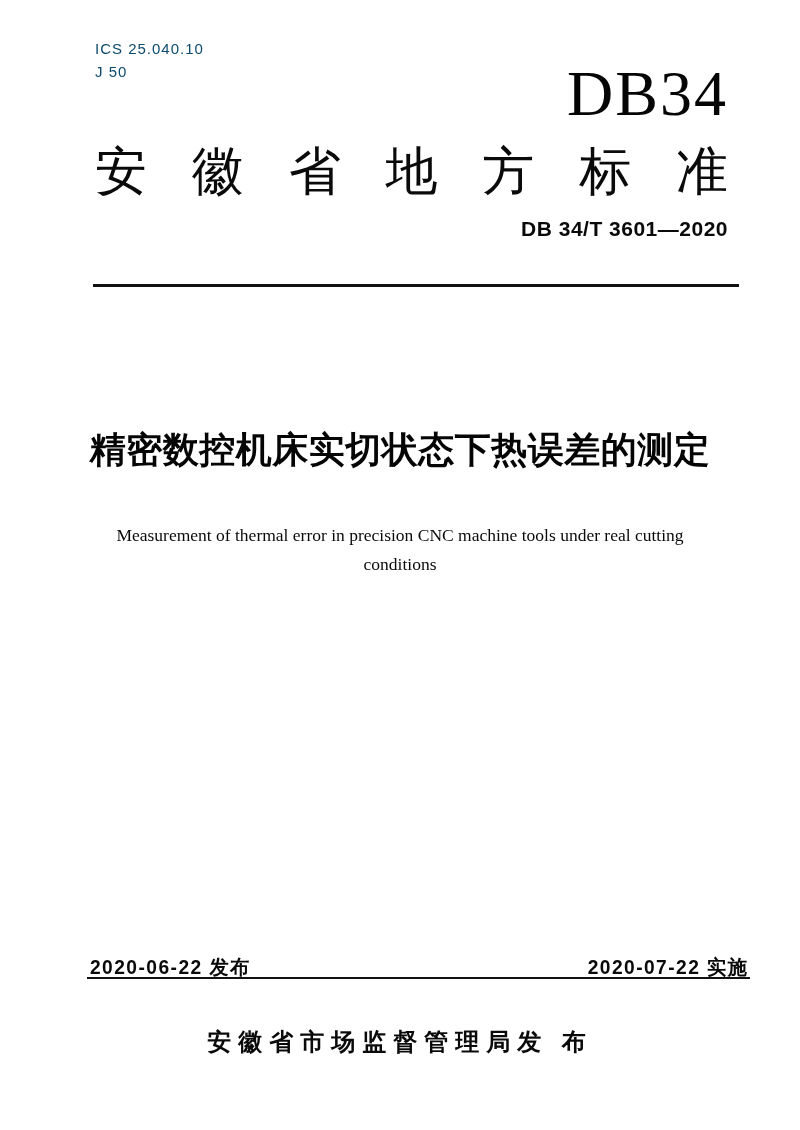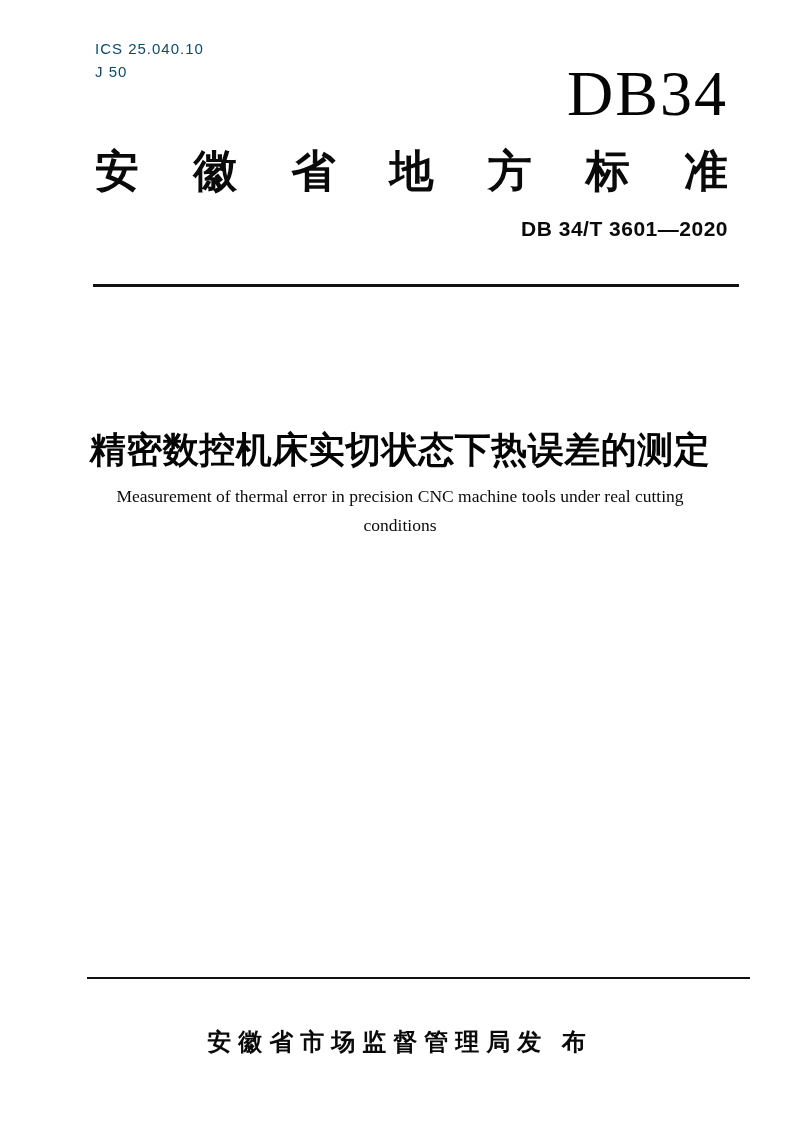--- a/index.html
+++ b/index.html
@@ -38,23 +38,23 @@
     letter-spacing: 2px;
     color: #050505;
   }
 
   
   .std-type {
     position: absolute;
     left: 95px;
     top: 147px;
     width: 633px;
-    font-size: 44px;
+    font-size: 52px;
     line-height: 48px;
-    font-weight: 700;
+    font-weight: 400;
     color: #0a0a0a;
     text-align: justify;
     text-align-last: justify;
     text-justify: inter-character;
   }
 
   
   .std-num {
     position: absolute;
     top: 217px;
@@ -82,21 +82,21 @@
     font-weight: bold;
     letter-spacing: 0.5px;
     color: #050505;
   }
 
   
   .title-en {
     position: absolute;
     left: 50%;
     transform: translateX(-50%);
-    top: 482px;
+    top: 521px;
     width: 630px;
     text-align: center;
     font-family: "Liberation Serif", "DejaVu Serif", serif;
     font-size: 17.5px;
     line-height: 29px;
     color: #0a0a0a;
   }
 
   
   .dates {
@@ -144,20 +144,24 @@
   <div class="std-type">安徽省地方标准</div>
 
   <div class="std-num">DB 34/T 3601—2020</div>
 
   <div class="rule rule-top"></div>
 
   <div class="title-cn">精密数控机床实切状态下热误差的测定</div>
 
   <div class="title-en">Measurement of thermal error in precision CNC machine tools under real cutting conditions</div>
 
+  <div class="dates">
+    <span>2020-06-22 发布</span>
+    <span>2020-07-22 实施</span>
+  </div>
 
   <div class="rule rule-bottom"></div>
 
   <div class="publisher">
     <span class="agency">安徽省市场监督管理局</span>
     <span class="pub-label">发 布</span>
   </div>
 
 </div>
 

